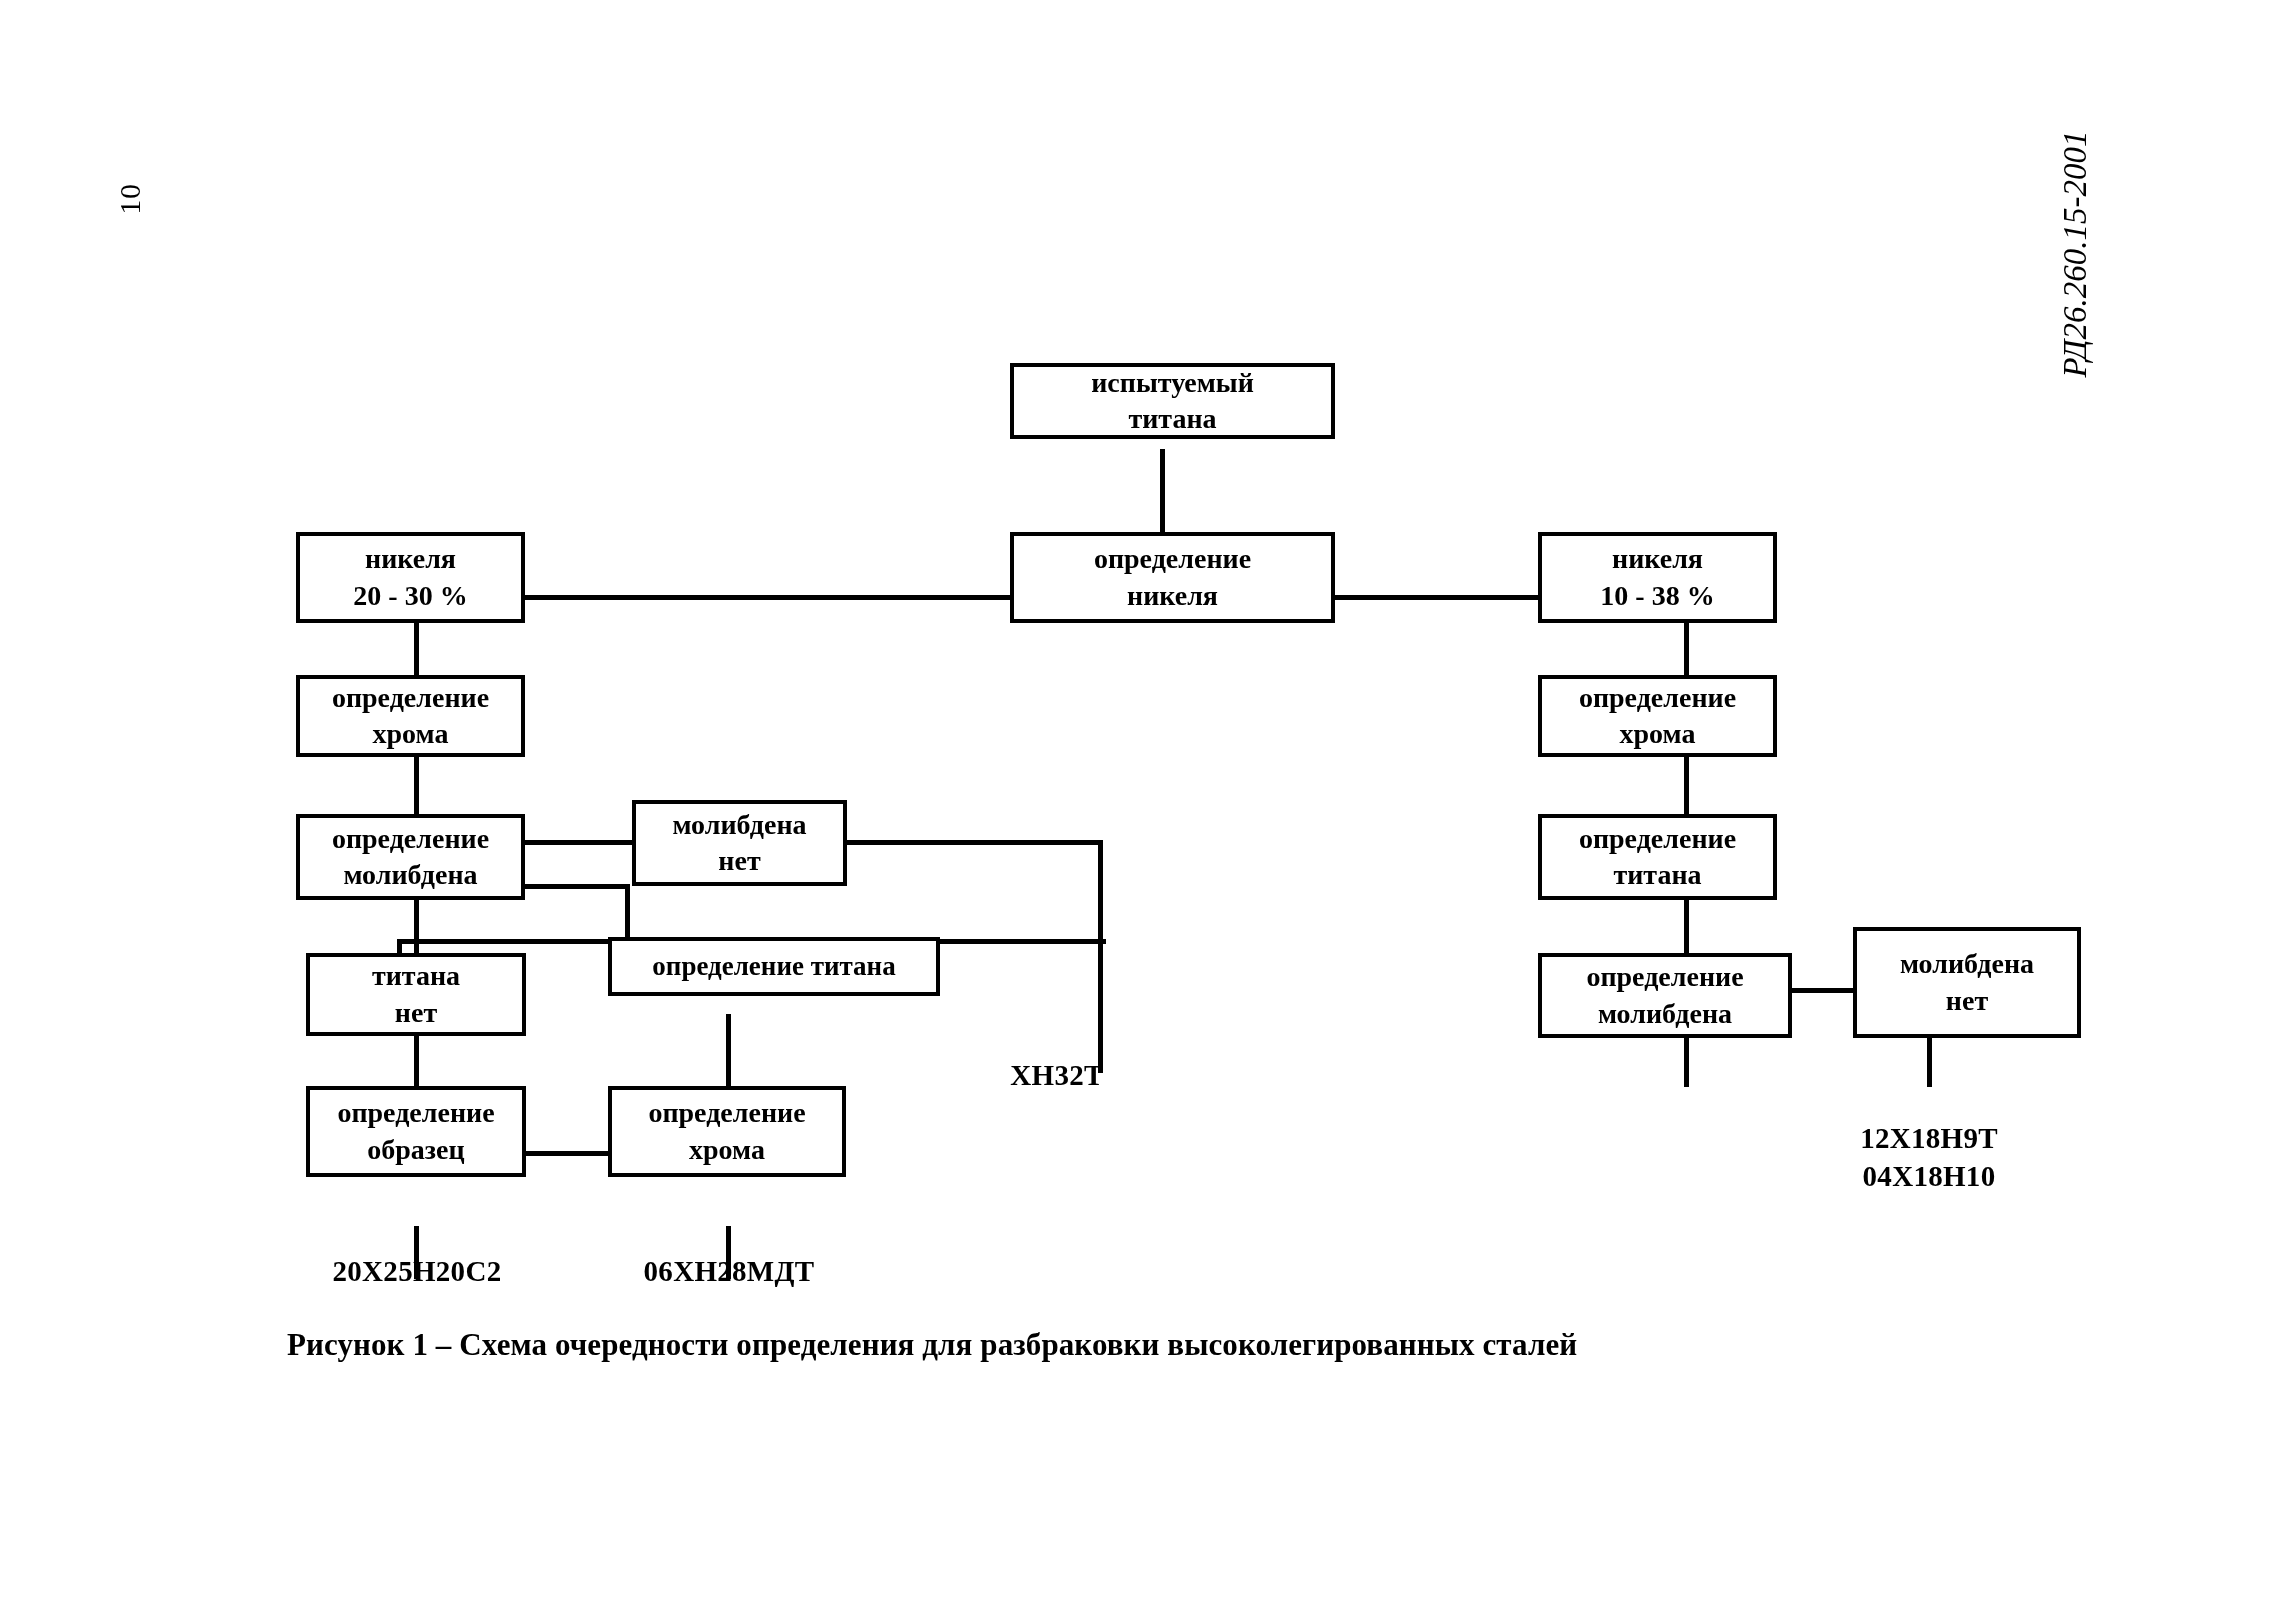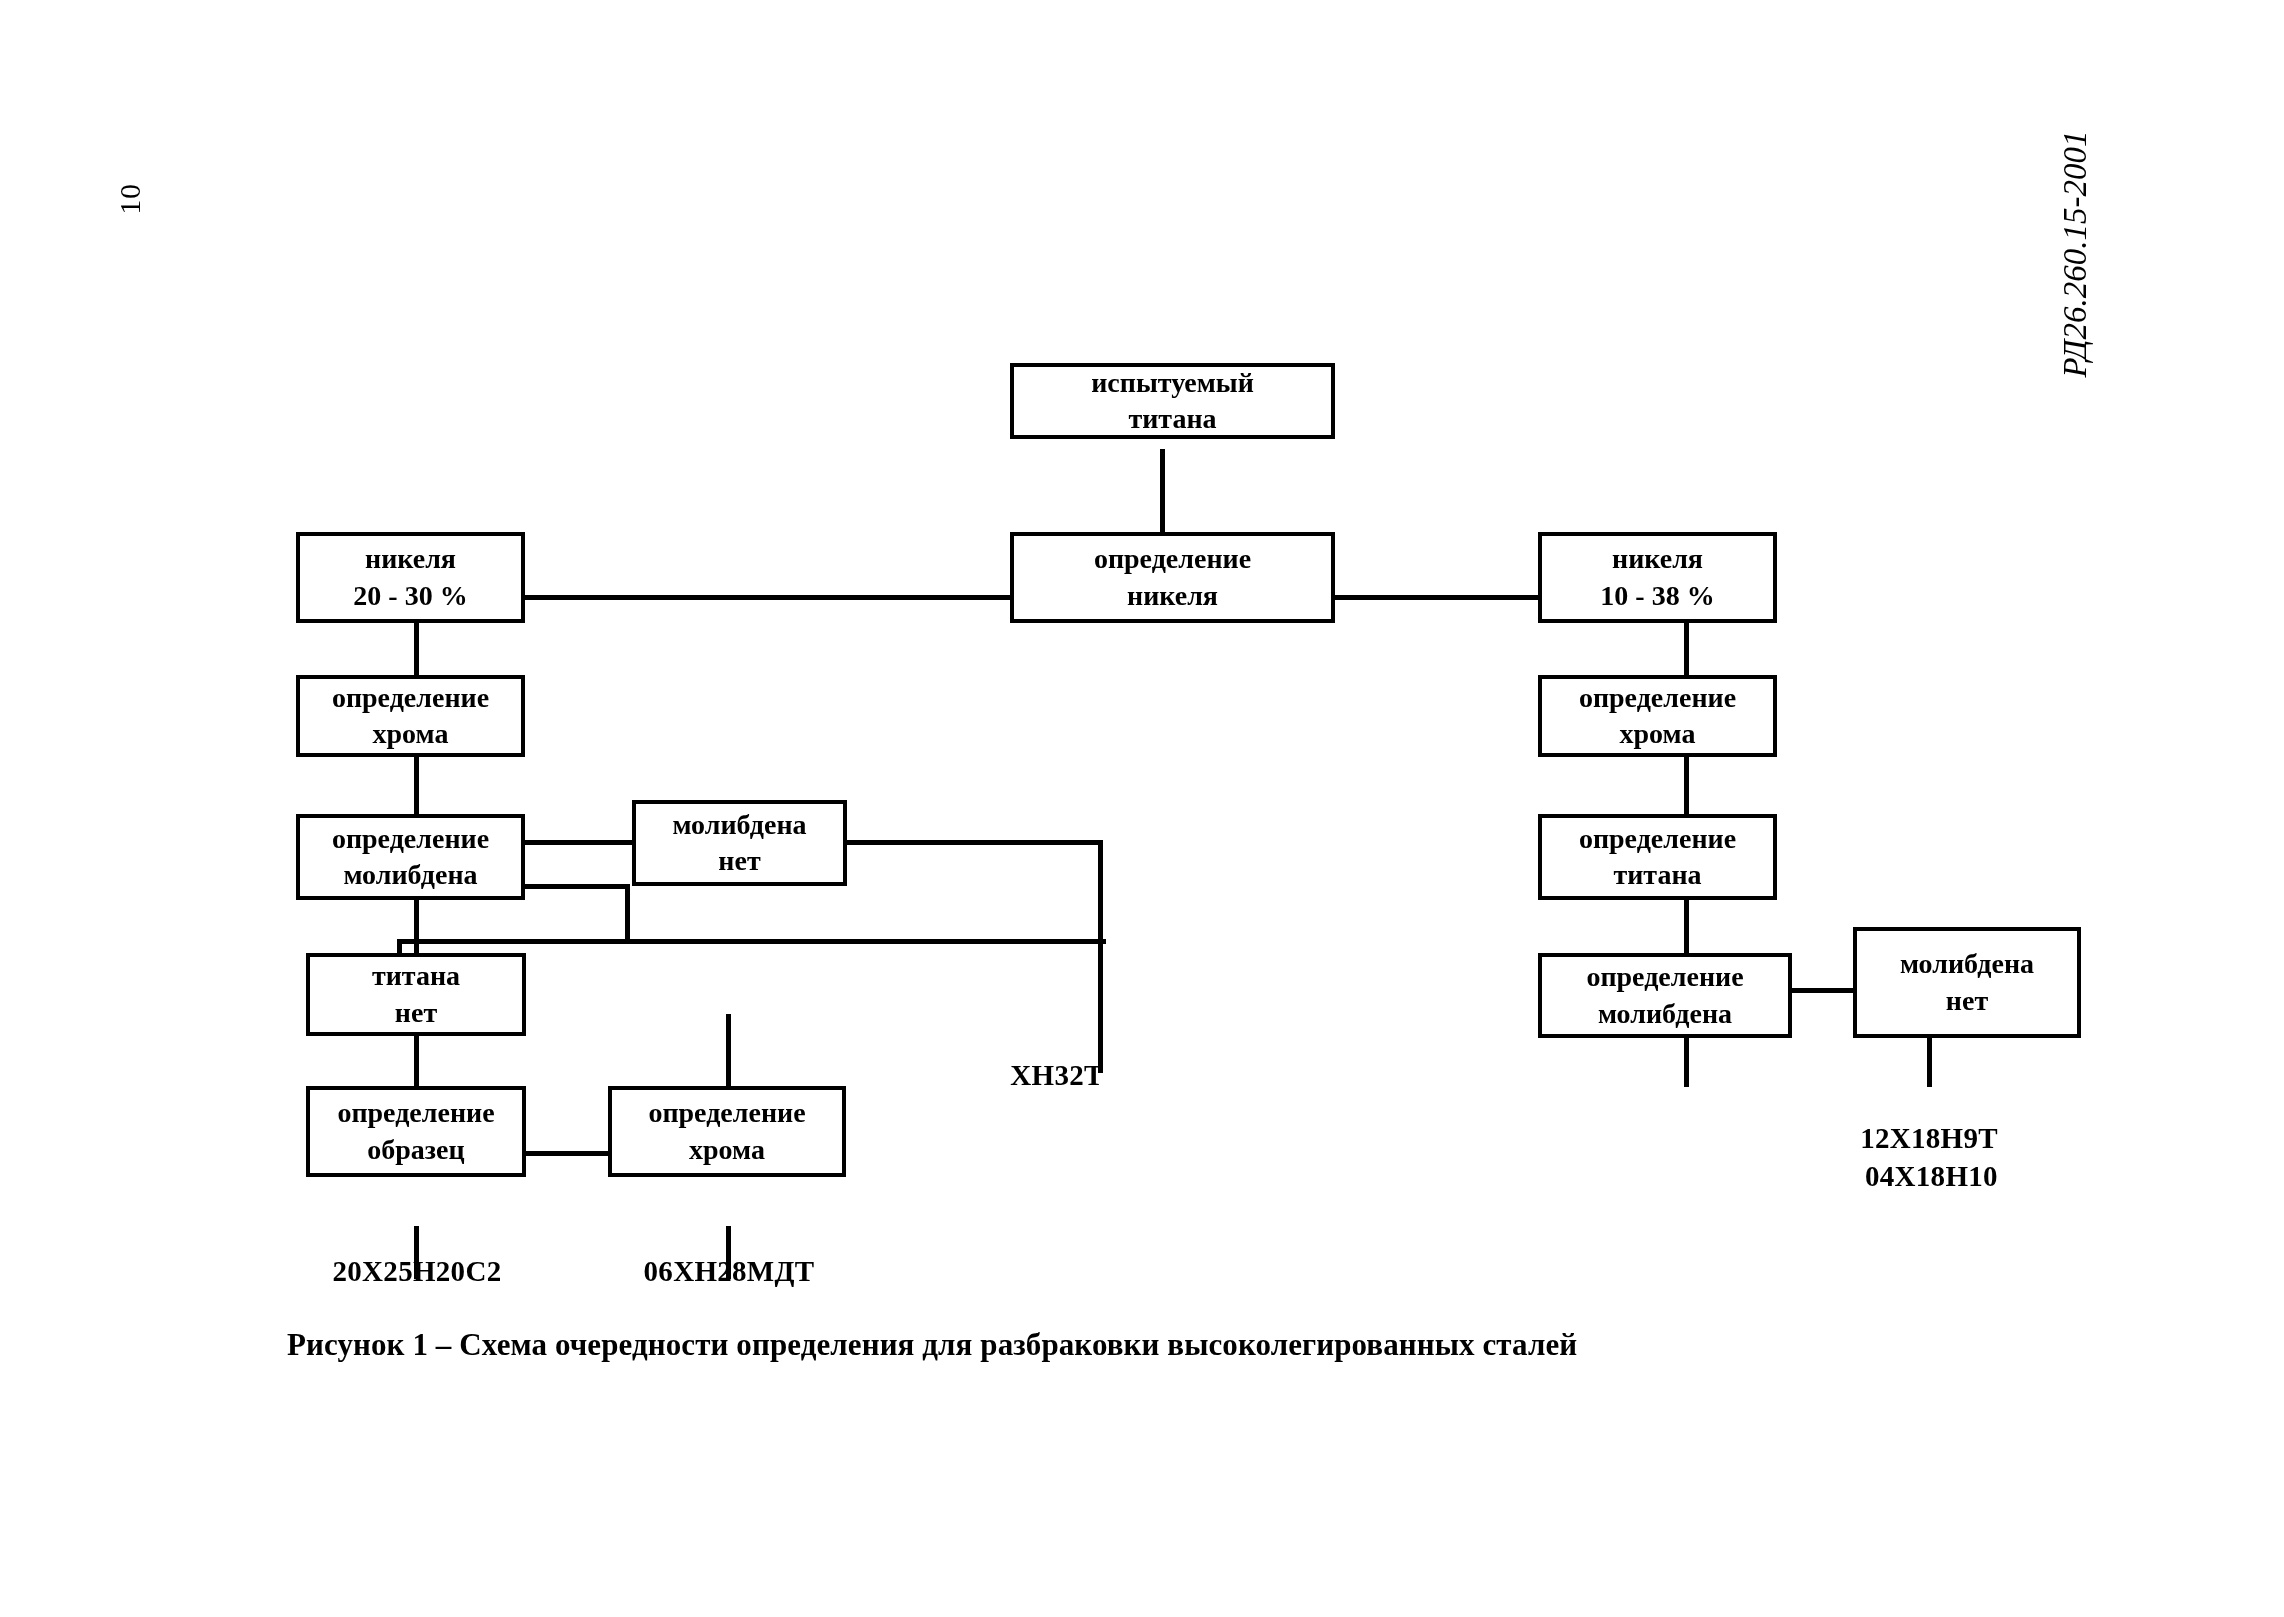--- a/index.html
+++ b/index.html
@@ -186,20 +186,23 @@
   <div class="node" style="left:632px; top:800px; width:215px; height:86px;">
     <span class="ln">молибдена</span>
     <span class="ln">нет</span>
   </div>
 
   <div class="node" style="left:306px; top:953px; width:220px; height:83px;">
     <span class="ln">титана</span>
     <span class="ln">нет</span>
   </div>
 
+  <div class="node" style="left:608px; top:937px; width:332px; height:59px; font-size:27px;">
+    <span class="ln">определение титана</span>
+  </div>
 
   <div class="node" style="left:306px; top:1086px; width:220px; height:91px;">
     <span class="ln">определение</span>
     <span class="ln">образец</span>
   </div>
 
   <div class="node" style="left:608px; top:1086px; width:238px; height:91px;">
     <span class="ln">определение</span>
     <span class="ln">хрома</span>
   </div>
@@ -225,21 +228,21 @@
 
   <div class="term" style="left:417px; top:1252px; transform:translateX(-50%);">
     <span class="ln">20Х25Н20С2</span>
   </div>
 
   <div class="term" style="left:729px; top:1252px; transform:translateX(-50%);">
     <span class="ln">06ХН28МДТ</span>
   </div>
 
 
-  <div class="term" style="left:1929px; top:1119px; transform:translateX(-50%); text-align:right;">
+  <div class="term" style="left:1929px; top:1119px; transform:translateX(-50%); text-align:center;">
     <span class="ln">12Х18Н9Т</span>
     <span class="ln">04Х18Н10</span>
   </div>
 
   <div class="caption">Рисунок 1 – Схема очередности определения для разбраковки высоколегированных сталей</div>
 
 </div>
 
 
 </body></html>

